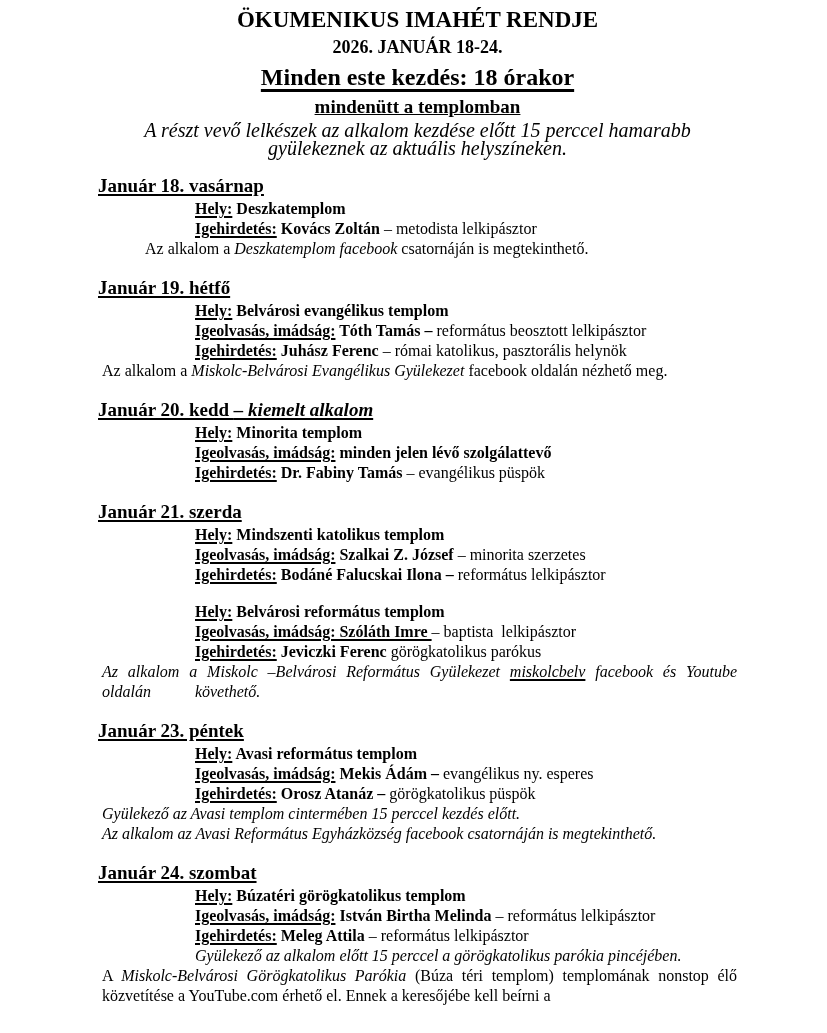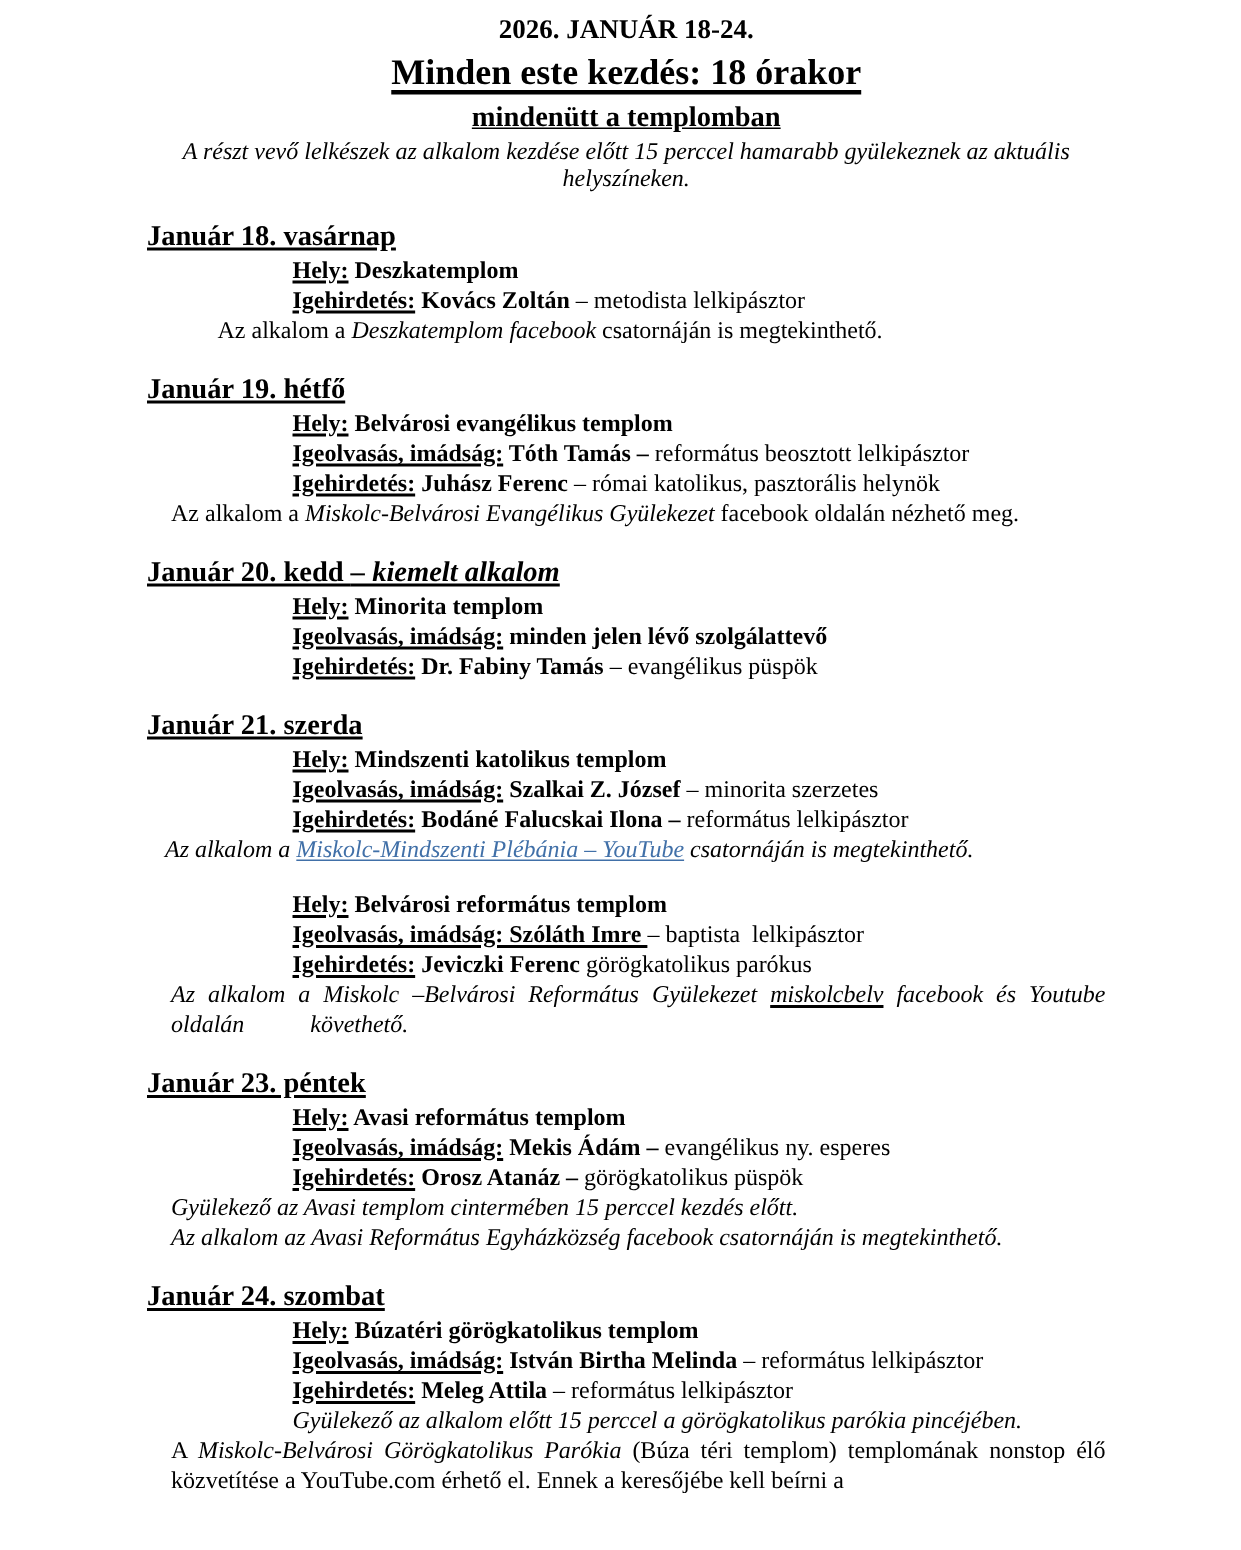--- a/index.html
+++ b/index.html
@@ -23,21 +23,21 @@
   .title1 { font-size: 23px; font-weight: bold; line-height: 28px; }
   .title2 { font-size: 18px; font-weight: bold; line-height: 27px; }
   .start  {
     font-size: 24px; font-weight: bold; line-height: 29px;
     text-decoration: underline;
     text-decoration-thickness: 2.5px;
     text-underline-offset: 4px;
     margin-top: 2px;
   }
   .loc    { font-size: 19px; font-weight: bold; line-height: 24px; margin-top: 3px; text-decoration: underline; }
-  .hnote  { font-size: 16px; font-style: italic; line-height: 18px; margin-top: 2px; }
+  .hnote  { font-size: 20px; font-style: italic; line-height: 18px; margin-top: 2px; }
 
   
   .day-section { margin-top: 17px; }
   .day-heading {
     font-size: 19px;
     font-weight: bold;
     line-height: 23px;
     margin: 0 0 2px 0;
     white-space: pre-wrap;
   }
@@ -48,21 +48,21 @@
   }
 
   .line {
     font-size: 16px;
     line-height: 20px;
     white-space: pre-wrap;
   }
   .entry     { margin-left: 97px; }   
   .indent-md { margin-left: 47px; }   
   .indent-sm { margin-left: 12px; }   
-  .margin    { margin-left: 16px; }      
+  .margin    { margin-left: 4px; }      
 
   
   .justify-line { text-align: justify; text-align-last: justify; white-space: normal; }
   .justify-wrap { text-align: justify; white-space: normal; }
   .justify-line .seg, .justify-wrap .seg { white-space: normal; }
 
   .seg   { white-space: pre-wrap; }
   .seg.b { font-weight: bold; }
   .seg.i { font-style: italic; }
   .seg.u {
@@ -75,20 +75,21 @@
     text-decoration: underline;
     text-underline-offset: 2px;
     cursor: pointer;
   }
 </style>
 </head>
 <body>
 
 <div class="page">
   <header class="header">
+    <div class="title1">ÖKUMENIKUS IMAHÉT RENDJE</div>
     <div class="title2">2026. JANUÁR 18-24.</div>
     <div class="start">Minden este kezdés: 18 órakor</div>
     <div class="loc">mindenütt a templomban</div>
     <div class="hnote">A részt vevő lelkészek az alkalom kezdése előtt 15 perccel hamarabb gyülekeznek az aktuális helyszíneken.</div>
   </header>
 
   <main>
       <section class="day-section">
         <h2 class="day-heading"><span class="seg b u">Január 18. vasárnap</span></h2>
         <div class="line entry"><span class="seg b u">Hely:</span><span class="seg b"> Deszkatemplom</span></div>
@@ -106,21 +107,20 @@
         <h2 class="day-heading"><span class="seg b u">Január 20. kedd </span><span class="seg b i u">– kiemelt alkalom</span></h2>
         <div class="line entry"><span class="seg b u">Hely:</span><span class="seg b"> Minorita templom</span></div>
         <div class="line entry"><span class="seg b u">Igeolvasás, imádság:</span><span class="seg b"> minden jelen lévő szolgálattevő</span></div>
         <div class="line entry"><span class="seg b u">Igehirdetés:</span><span class="seg b"> Dr. Fabiny Tamás </span><span class="seg">– evangélikus püspök</span></div>
       </section>
       <section class="day-section">
         <h2 class="day-heading"><span class="seg b u">Január 21. szerda</span></h2>
         <div class="line entry"><span class="seg b u">Hely:</span><span class="seg b"> Mindszenti katolikus templom</span></div>
         <div class="line entry"><span class="seg b u">Igeolvasás, imádság:</span><span class="seg b"> Szalkai Z. József </span><span class="seg">– minorita szerzetes</span></div>
         <div class="line entry"><span class="seg b u">Igehirdetés:</span><span class="seg b"> Bodáné Falucskai Ilona – </span><span class="seg">református lelkipásztor</span></div>
-        <div class="line indent-sm"><span class="seg i">Az alkalom a </span><a class="seg i u link" href="#">Miskolc-Mindszenti Plébánia – YouTube</a><span class="seg i"> csatornáján is megtekinthető.</span></div>
       </section>
       <section class="day-section">
         <div class="line entry"><span class="seg b u">Hely:</span><span class="seg b"> Belvárosi református templom</span></div>
         <div class="line entry"><span class="seg b u">Igeolvasás, imádság: Szóláth Imre </span><span class="seg">– baptista  lelkipásztor</span></div>
         <div class="line entry"><span class="seg b u">Igehirdetés:</span><span class="seg b"> Jeviczki Ferenc</span><span class="seg"> görögkatolikus parókus</span></div>
         <div class="line margin justify-line"><span class="seg i">Az alkalom a Miskolc –Belvárosi Református Gyülekezet  </span><span class="seg i u">miskolcbelv</span><span class="seg i">  facebook  és Youtube</span></div>
         <div class="line margin"><span class="seg i">oldalán           követhető.</span></div>
       </section>
       <section class="day-section">
         <h2 class="day-heading"><span class="seg b u">Január 23. péntek</span></h2>

